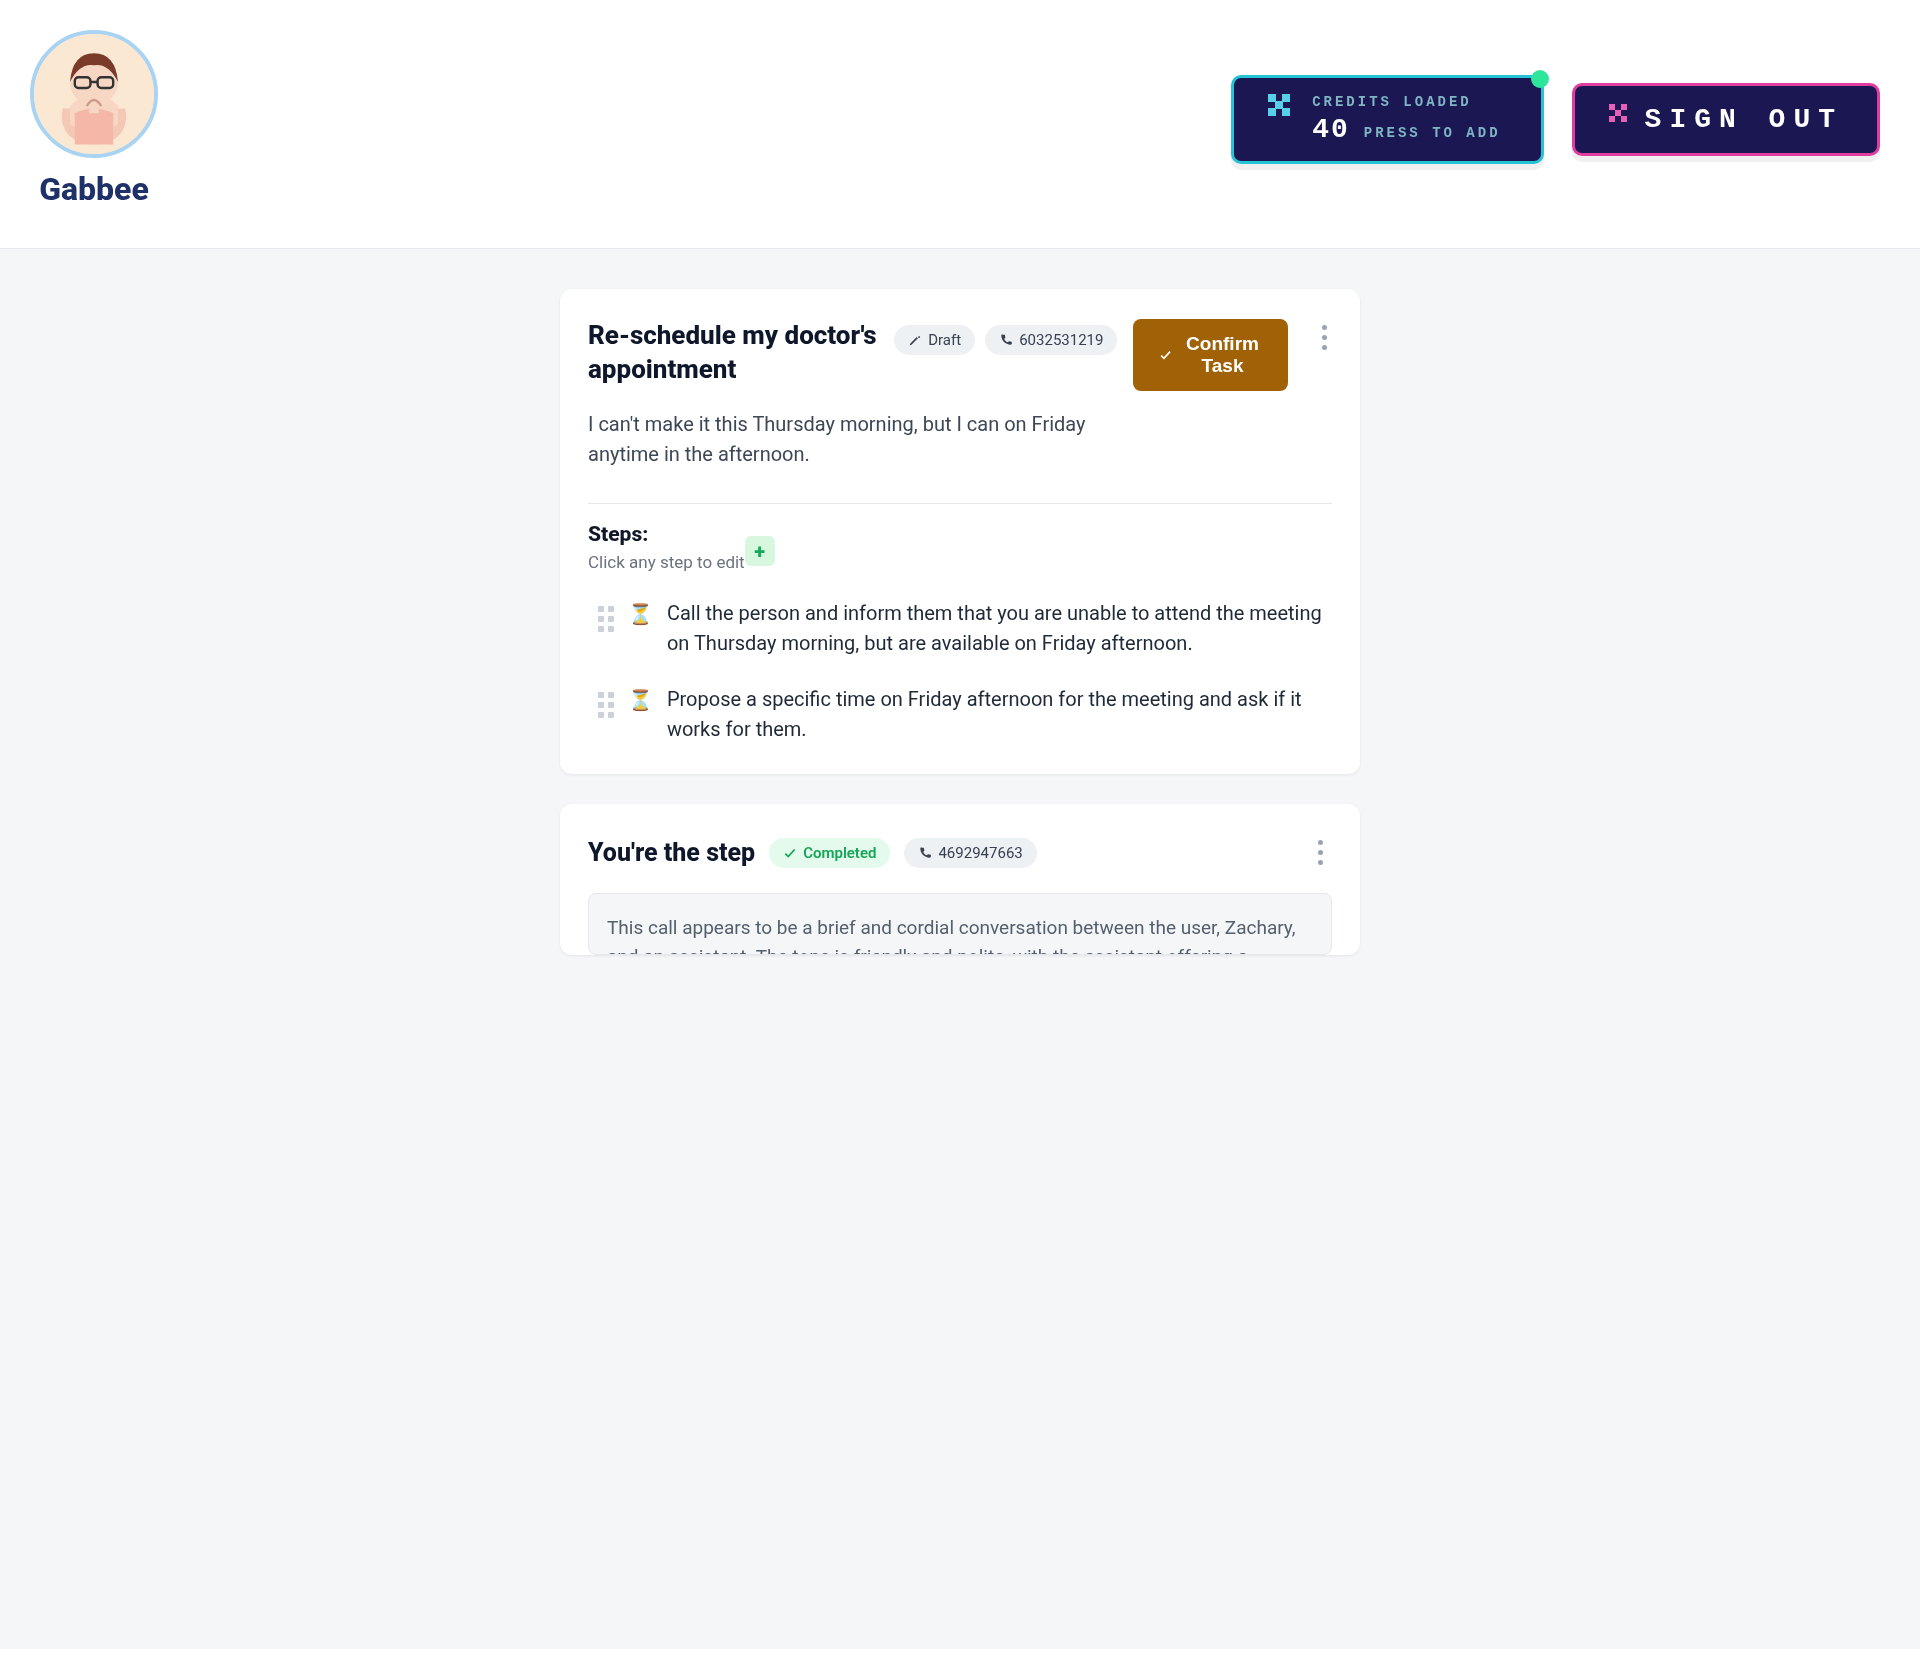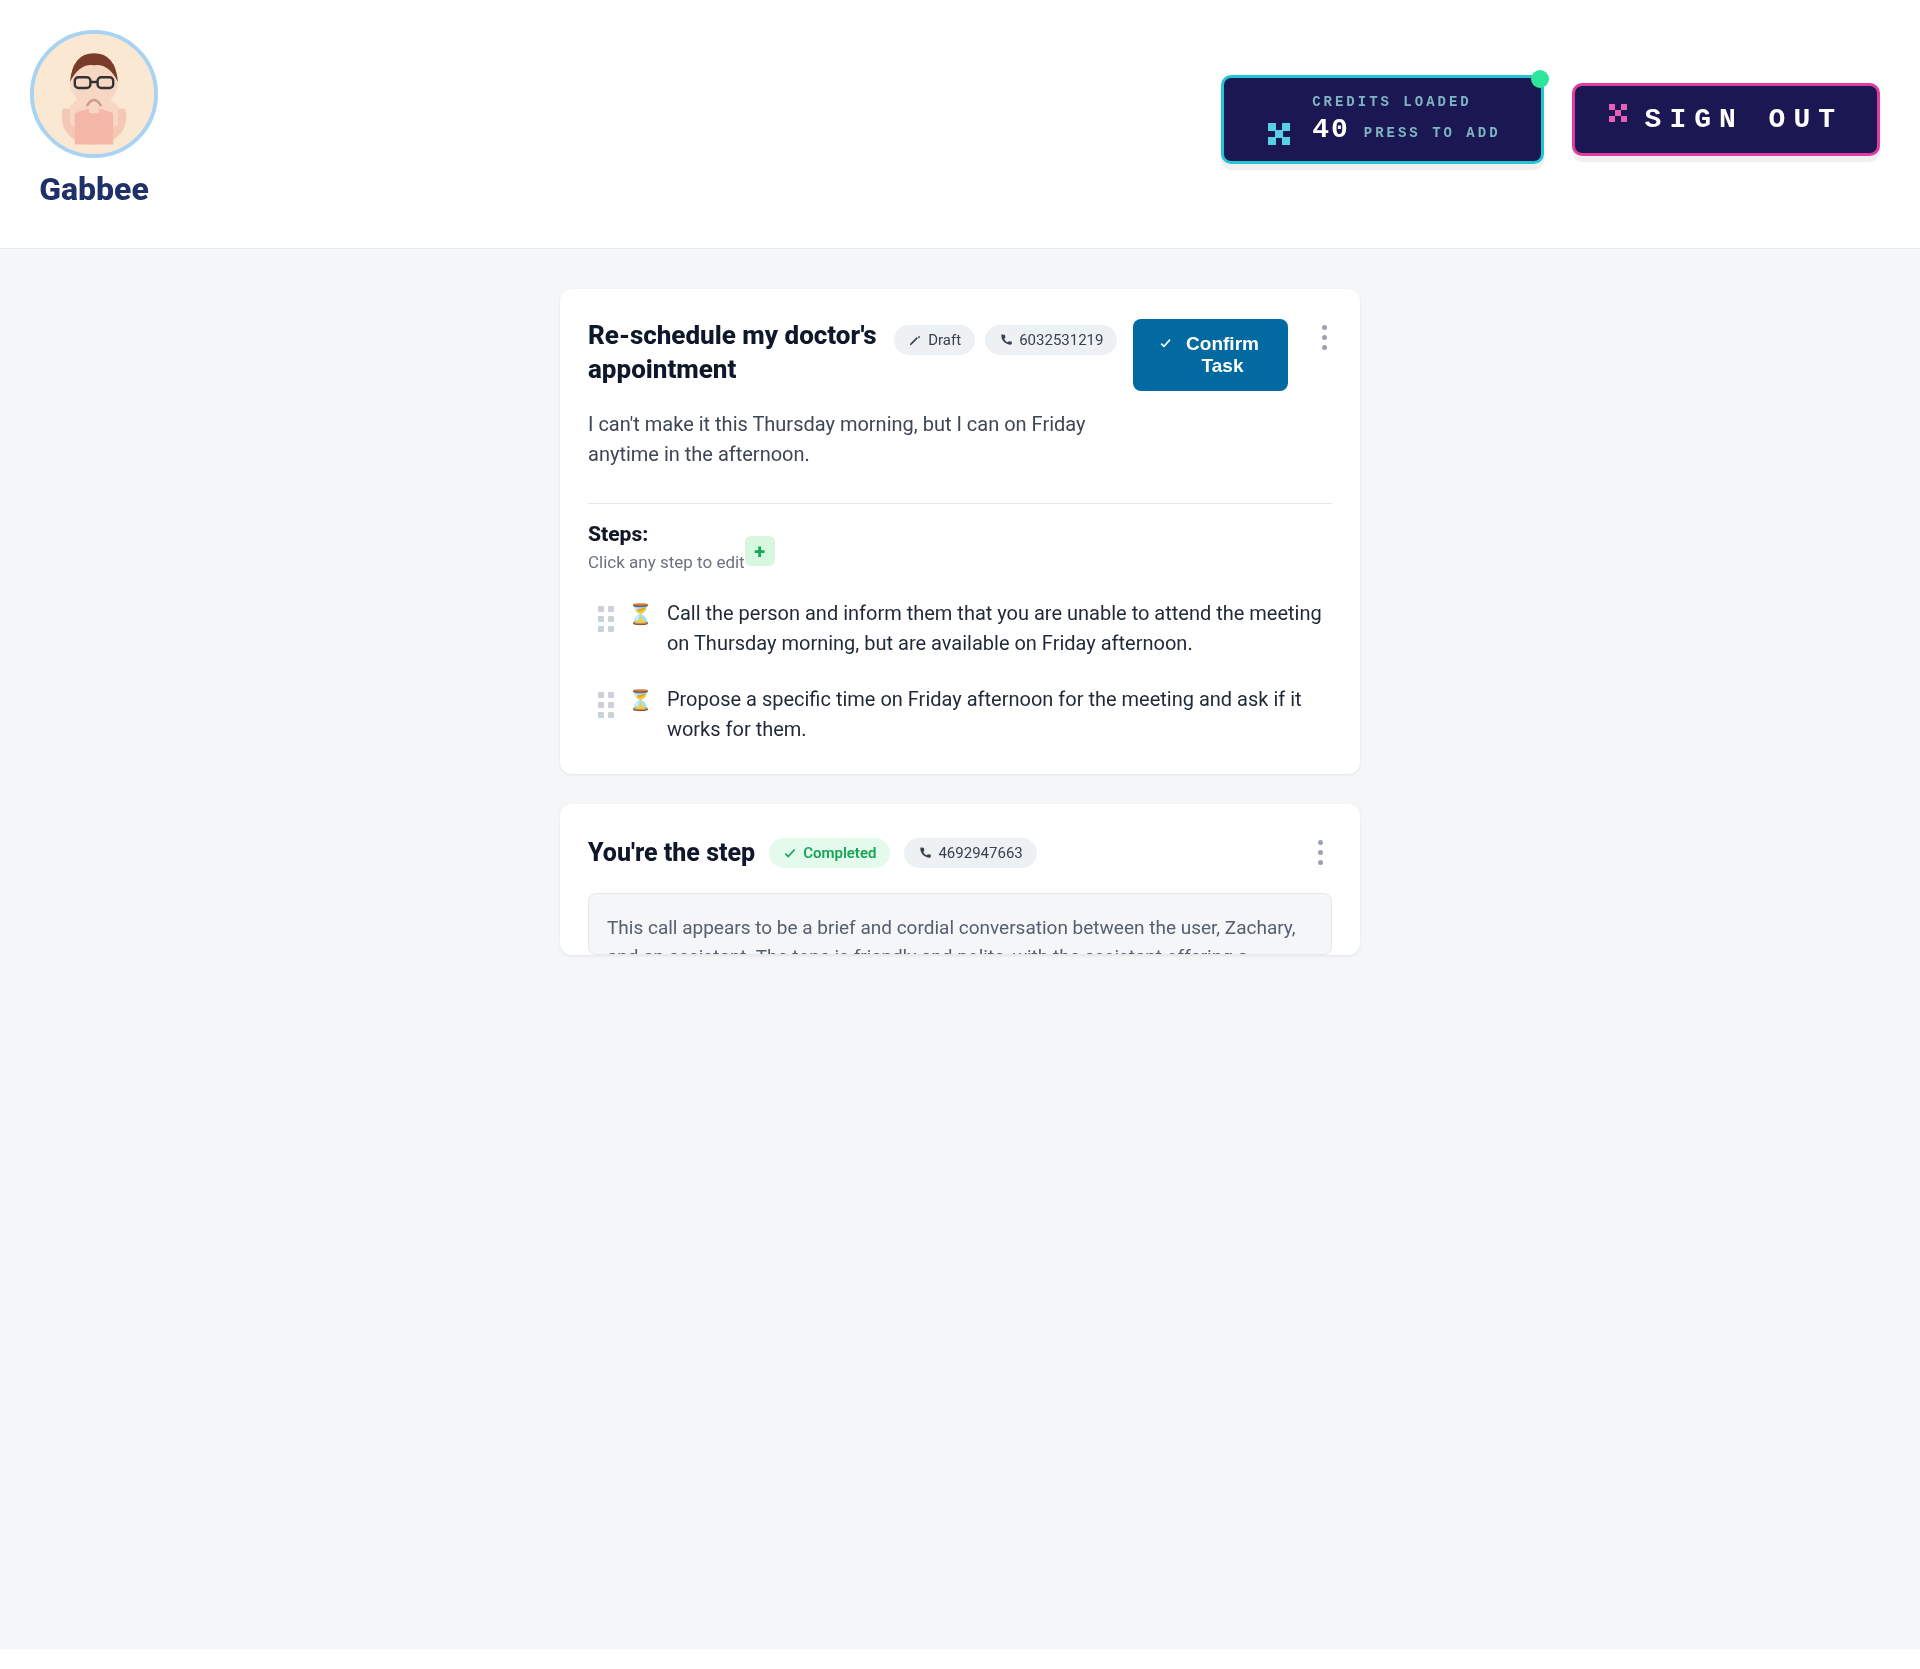--- a/index.html
+++ b/index.html
@@ -48,23 +48,23 @@
     display: flex;
     align-items: center;
     gap: 28px;
   }
 
   .credits-card {
     position: relative;
     border: 3px solid #24c3d6;
     border-radius: 10px;
     background: #1b1752;
-    padding: 16px 40px 16px 44px;
-    display: flex;
-    align-items: flex-end;
+    padding: 16px 40px 16px 34px;
+    display: flex;
+    align-items: flex-start;
     gap: 22px;
     box-shadow: 0 6px 0 0 rgba(0,0,0,0.06);
   }
   .credits-dot {
     position: absolute;
     top: -8px;
     right: -8px;
     width: 18px;
     height: 18px;
     border-radius: 50%;
@@ -189,29 +189,29 @@
   .pill svg { width: 14px; height: 14px; fill: #374151; }
   .pill.completed {
     background: #e3faed;
     color: #15a657;
     font-weight: 600;
   }
   .pill.completed svg { fill: none; stroke: #15a657; stroke-width: 3; }
 
   .confirm-btn {
     margin-left: auto;
-    background: #0369a1;
+    background: #a16207;
     color: #ffffff;
     font-size: 19px;
     font-weight: 600;
     border: none;
     border-radius: 8px;
     padding: 14px 26px;
     display: inline-flex;
-    align-items: flex-start;
+    align-items: center;
     gap: 10px;
     cursor: pointer;
   }
   .confirm-btn svg { width: 20px; height: 20px; stroke: #fff; stroke-width: 3; fill: none; }
 
   .kebab {
     width: 24px;
     display: flex;
     flex-direction: column;
     align-items: center;

